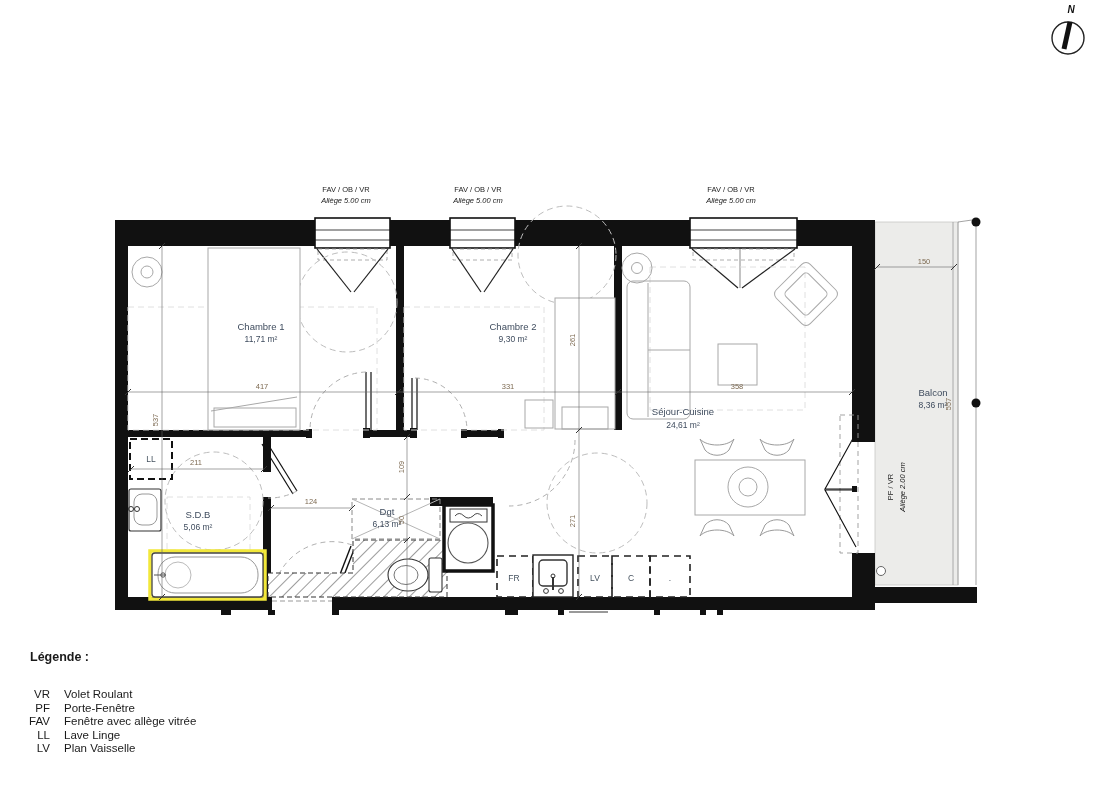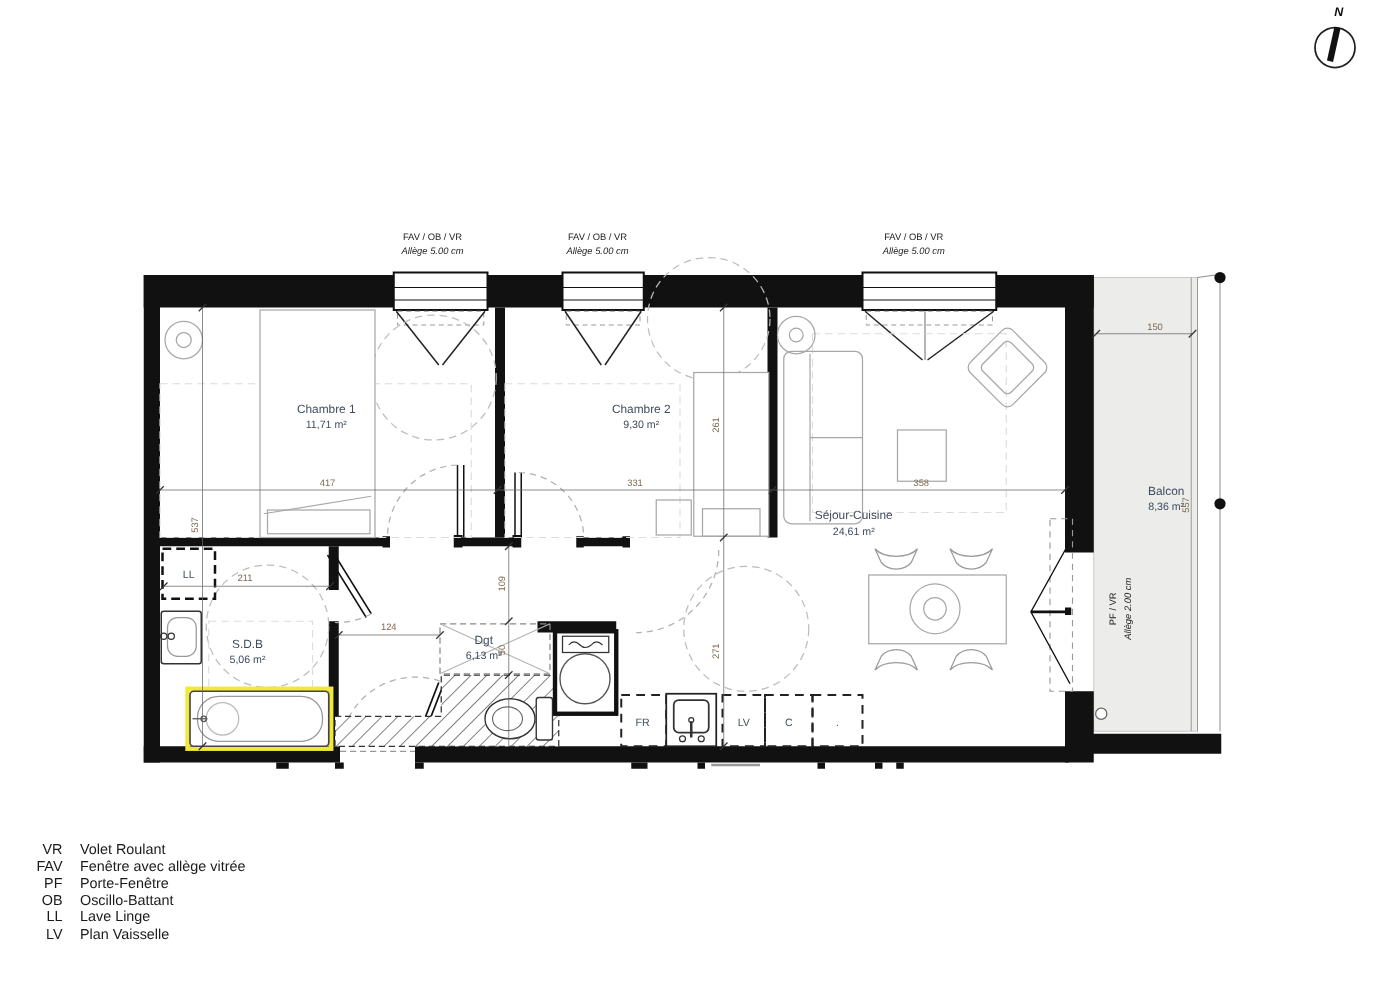--- a/index.html
+++ b/index.html
@@ -325,38 +325,35 @@
 
   <g>
     <circle cx="1068" cy="38" r="16" fill="none" stroke="#222" stroke-width="1.4"></circle>
     <line x1="1064" y1="49" x2="1070" y2="22" stroke="#111" stroke-width="5"></line>
     <text x="1071" y="13" text-anchor="middle" font-size="10" font-style="italic" font-weight="bold" fill="#111">N</text>
   </g>
 </svg>
 
 
 <div class="legend">
+  <div class="legend-title">Légende :</div>
   <div class="legend-rows">
     <div class="legend-row">
       <span class="abbr">VR</span>
       <span class="lbl">Volet Roulant</span>
     </div>
     <div class="legend-row">
+      <span class="abbr">PF</span>
+      <span class="lbl">Porte-Fenêtre</span>
+    </div>
+    <div class="legend-row">
       <span class="abbr">FAV</span>
       <span class="lbl">Fenêtre avec allège vitrée</span>
     </div>
     <div class="legend-row">
-      <span class="abbr">PF</span>
-      <span class="lbl">Porte-Fenêtre</span>
-    </div>
-    <div class="legend-row">
-      <span class="abbr">OB</span>
-      <span class="lbl">Oscillo-Battant</span>
-    </div>
-    <div class="legend-row">
       <span class="abbr">LL</span>
       <span class="lbl">Lave Linge</span>
     </div>
     <div class="legend-row">
       <span class="abbr">LV</span>
       <span class="lbl">Plan Vaisselle</span>
     </div>
   </div>
 </div>
 

